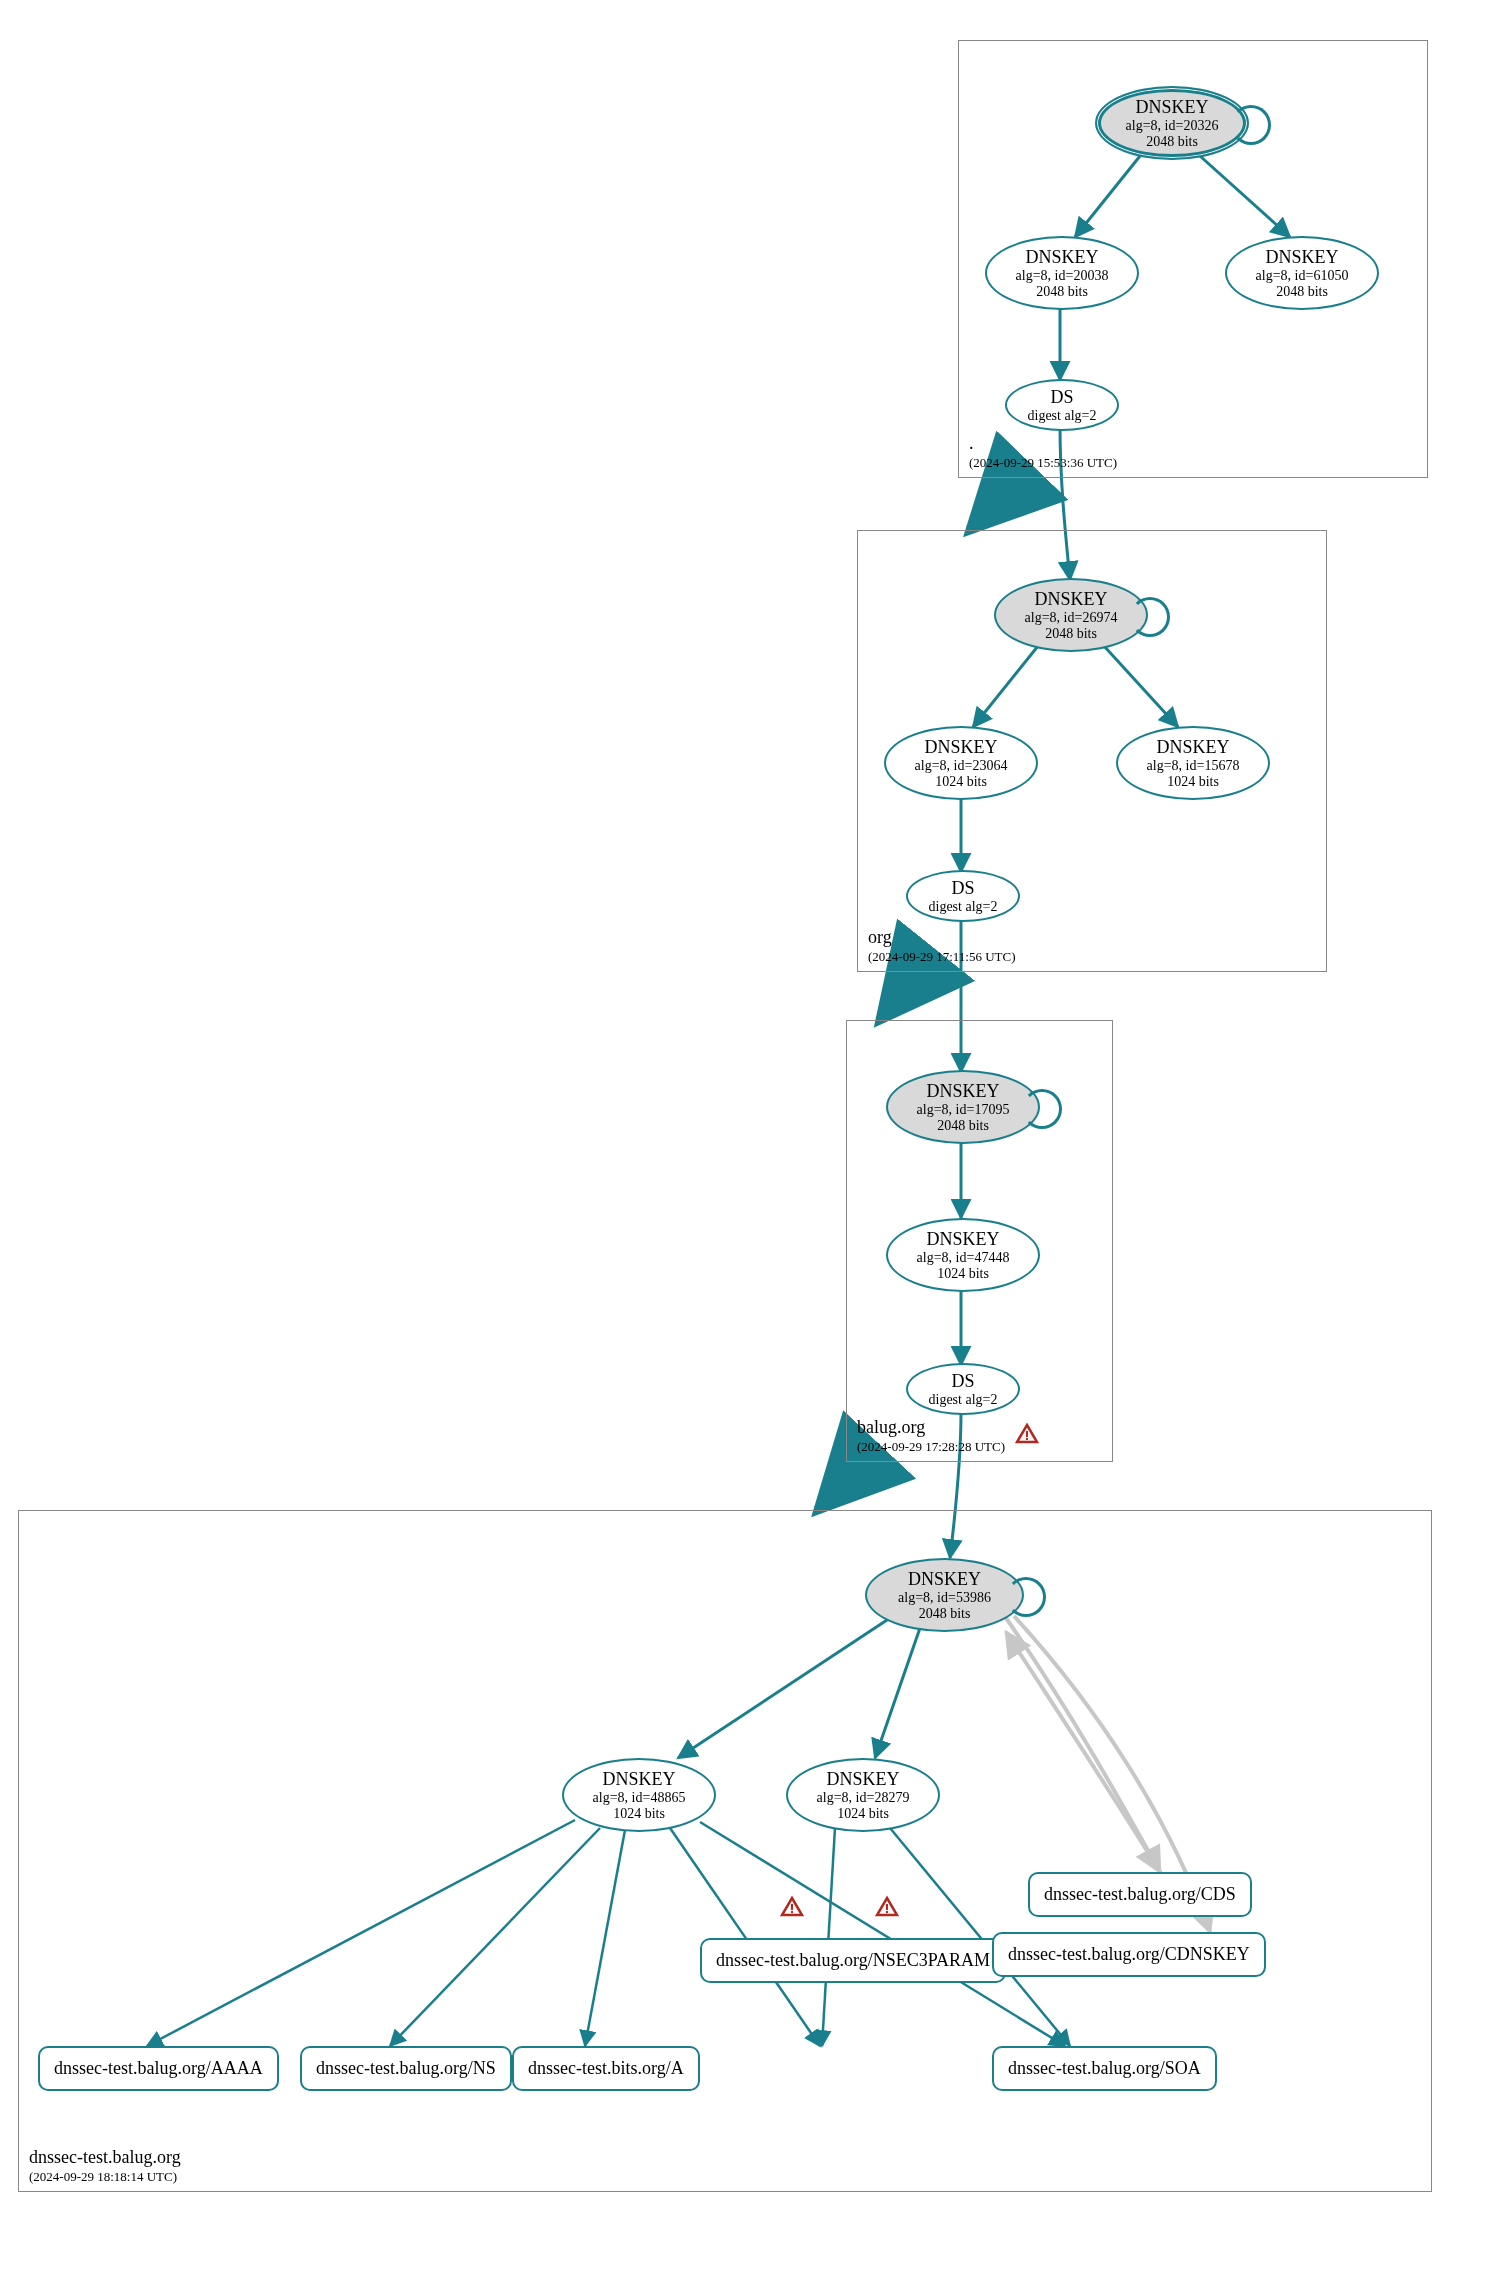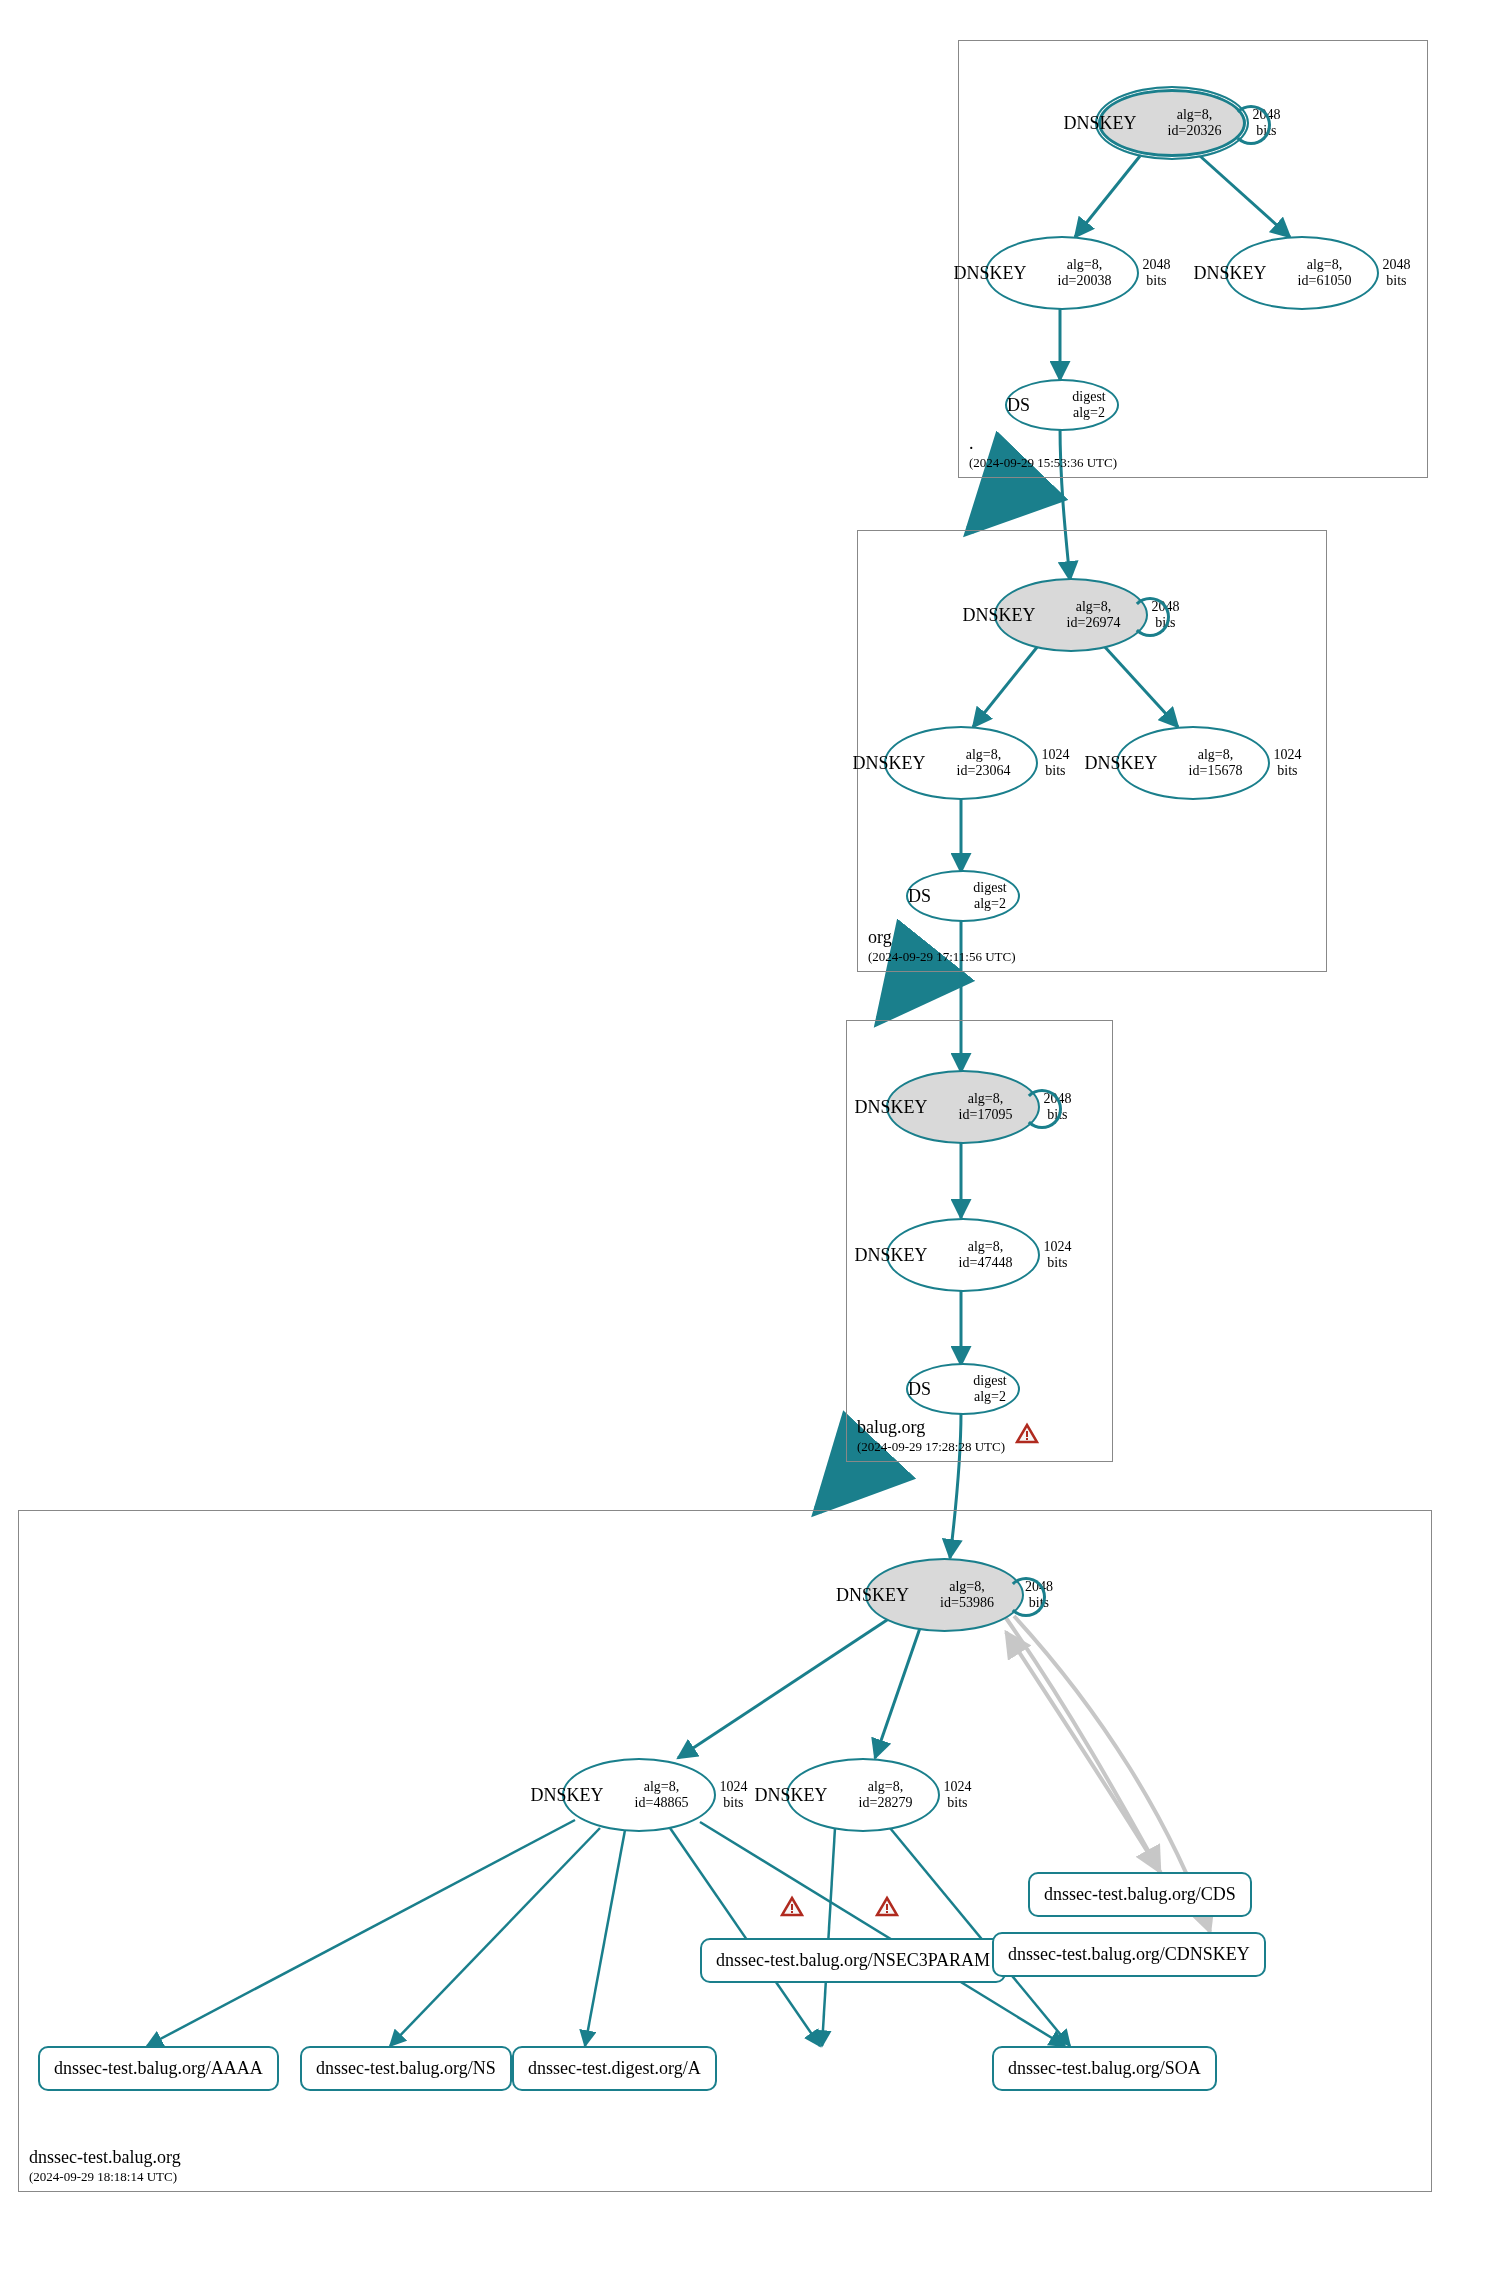--- a/index.html
+++ b/index.html
@@ -1,21 +1,21 @@
 <!DOCTYPE html>
 <html><head>
 <meta charset="utf-8">
 <style>
   body{margin:0;padding:10px;font-family:"Times New Roman",serif;background:#fff;}
   .canvas{position:relative;width:1499px;height:2294px;}
   .zone{position:absolute;border:1px solid #888;background:transparent;}
   .zone-label{position:absolute;left:10px;bottom:6px;font-size:18px;color:#000;line-height:1.25;}
   .zone-label .zname{display:block;}
   .zone-label .zts{display:block;font-size:13px;}
-  .node{position:absolute;border:2.5px solid #1a7f8c;text-align:center;display:flex;flex-direction:row;justify-content:center;align-items:center;gap:31px;}
+  .node{position:absolute;border:2.5px solid #1a7f8c;text-align:center;display:flex;flex-direction:column;justify-content:center;align-items:center;}
   .ellipse{border-radius:50%;}
   .ksk{background:#d9d9d9;}
   .ksk.trust{box-shadow:0 0 0 1px #fff inset,0 0 0 4px #1a7f8c inset;}
   .zsk{background:#fff;}
   .ds{background:#fff;}
   .rr{position:absolute;border:2.5px solid #1a7f8c;border-radius:10px;background:#fff;padding:10px 14px;font-size:18px;text-align:center;white-space:nowrap;}
   .t1{font-size:18px;font-weight:normal;}
   .t2{font-size:14px;}
   .self-loop{position:absolute;width:34px;height:34px;border:3px solid #1a7f8c;border-left-color:transparent;border-radius:50%;}
   .warn{position:absolute;}
@@ -180,21 +180,21 @@
   <div class="t2">1024 bits</div>
 </div>
 <div class="node ellipse zsk" style="left:776px;top:1748px;width:150px;height:70px;">
   <div class="t1">DNSKEY</div>
   <div class="t2">alg=8, id=28279</div>
   <div class="t2">1024 bits</div>
 </div>
 
 <div class="rr" style="left:28px;top:2036px;">dnssec-test.balug.org/AAAA</div>
 <div class="rr" style="left:290px;top:2036px;">dnssec-test.balug.org/NS</div>
-<div class="rr" style="left:502px;top:2036px;">dnssec-test.digest.org/A</div>
+<div class="rr" style="left:502px;top:2036px;">dnssec-test.bits.org/A</div>
 <div class="rr" style="left:690px;top:1928px;">dnssec-test.balug.org/NSEC3PARAM</div>
 <div class="rr" style="left:982px;top:2036px;font-family:Liberation Serif, serif;">dnssec-test.balug.org/SOA</div>
 <div class="rr" style="left:1018px;top:1862px;">dnssec-test.balug.org/CDS</div>
 <div class="rr" style="left:982px;top:1922px;">dnssec-test.balug.org/CDNSKEY</div>
 
 <div class="warn" style="left:1005px;top:1412px;">
   <svg viewBox="0 0 24 24">
         <path d="M12 3 L22 20 L2 20 Z" fill="#f7f7f7" stroke="#b02a1f" stroke-width="2.5"></path>
         <rect x="11" y="9" width="2" height="6" fill="#b02a1f"></rect>
         <rect x="11" y="16" width="2" height="2" fill="#b02a1f"></rect>

